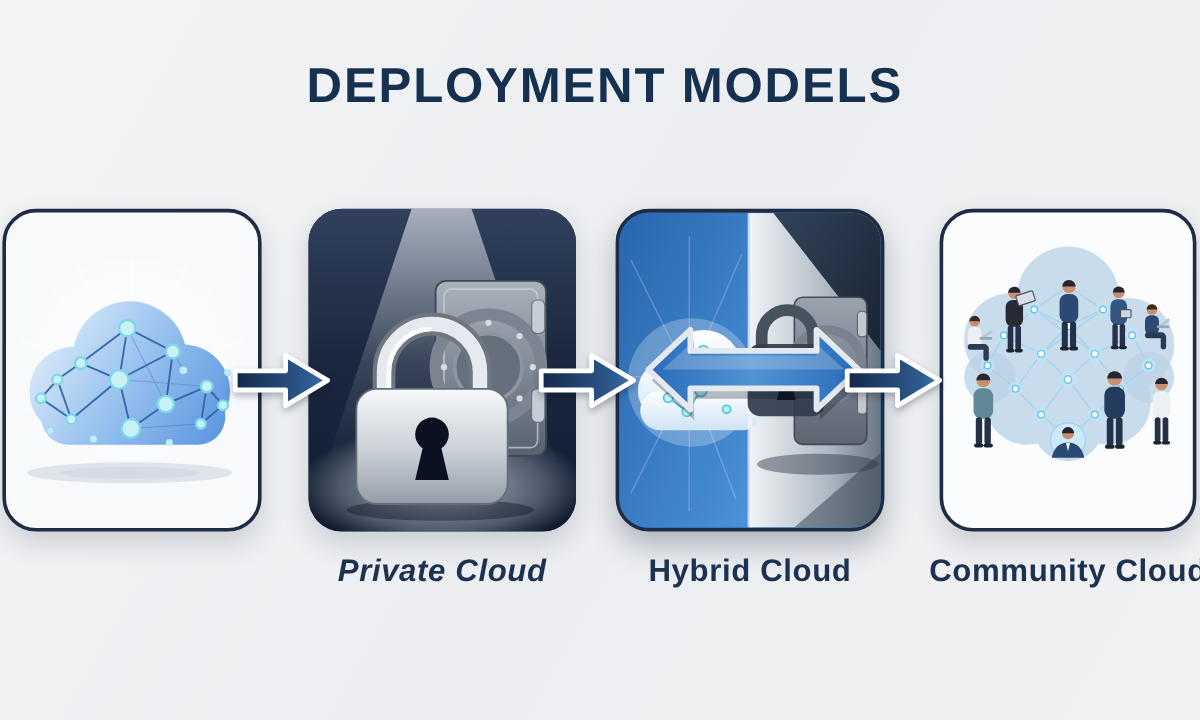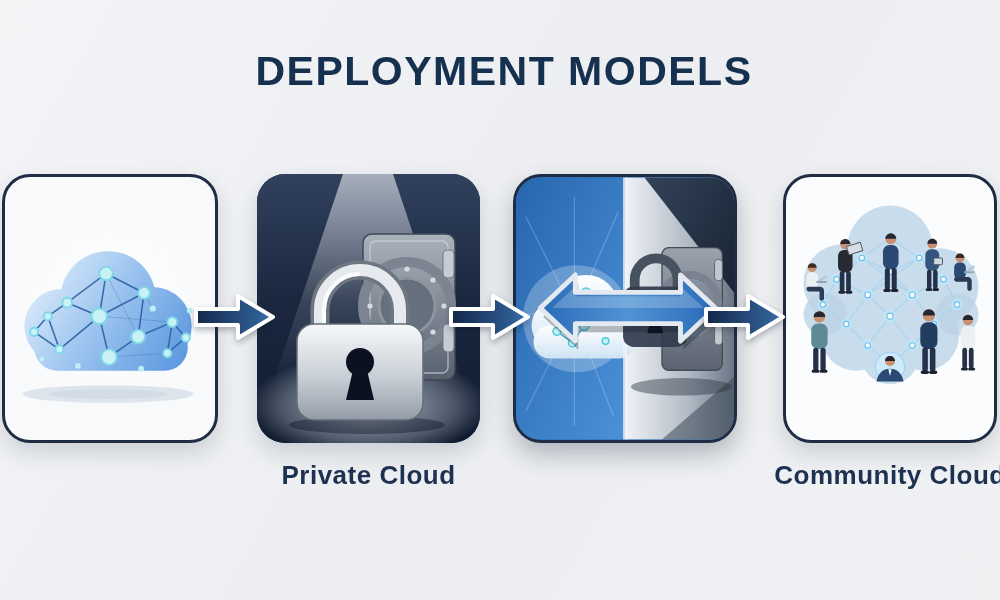--- a/index.html
+++ b/index.html
@@ -13,21 +13,21 @@
          box-shadow:0 10px 22px rgba(25,35,55,.16);}
   .panel svg{display:block;width:100%;height:100%;}
   .panel-1{left:2px;width:216px;border:3px solid #1e2c44;background:#f7f9fb;box-sizing:border-box;}
   .panel-2{left:257px;width:223px;background:#1d2a42;}
   .panel-3{left:513px;width:224px;border:3px solid #1e2c44;box-sizing:border-box;background:#2e6fb8;
            box-shadow:0 12px 24px rgba(25,35,55,.28);}
   .panel-4{left:783px;width:214px;border:3px solid #1e2c44;background:#fbfcfd;box-sizing:border-box;}
   .caption{position:absolute;top:457px;height:36px;line-height:36px;text-align:center;
            font-size:26px;font-weight:700;letter-spacing:.5px;color:#1d3150;}
   .c1{left:0px;width:220px;}
-  .c2{left:257px;width:223px;}
+  .c2{left:257px;width:223px;font-style:italic;}
   .c3{left:513px;width:224px;}
   .c4{left:770px;width:240px;}
   .flow-arrow{position:absolute;top:291px;width:84px;height:52px;
               filter:drop-shadow(0 3px 3px rgba(10,20,40,.30));}
   .a1{left:193px;} .a2{left:448px;} .a3{left:703px;}
 </style>
 </head>
 <body>
 
 <svg width="0" height="0" style="position:absolute" aria-hidden="true">
@@ -385,15 +385,16 @@
         <linearGradient id="ag3" x1="0" y1="0" x2="1" y2="0">
       <stop offset="0%" stop-color="#14274a"></stop>
           <stop offset="80%" stop-color="#2e5c91"></stop>
           <stop offset="100%" stop-color="#3e74ab"></stop>
     </linearGradient>
       </defs>
     <polygon points="3,18 45,18 45,5 80,26 45,47 45,34 3,34" fill="url(#ag3)" stroke="#ffffff" stroke-width="4" stroke-linejoin="round"></polygon>
   </svg>
 
   <div class="caption c2">Private Cloud</div>
+  <div class="caption c3">Hybrid Cloud</div>
   <div class="caption c4">Community Cloud</div>
 
 </div>
 
 </body></html>

